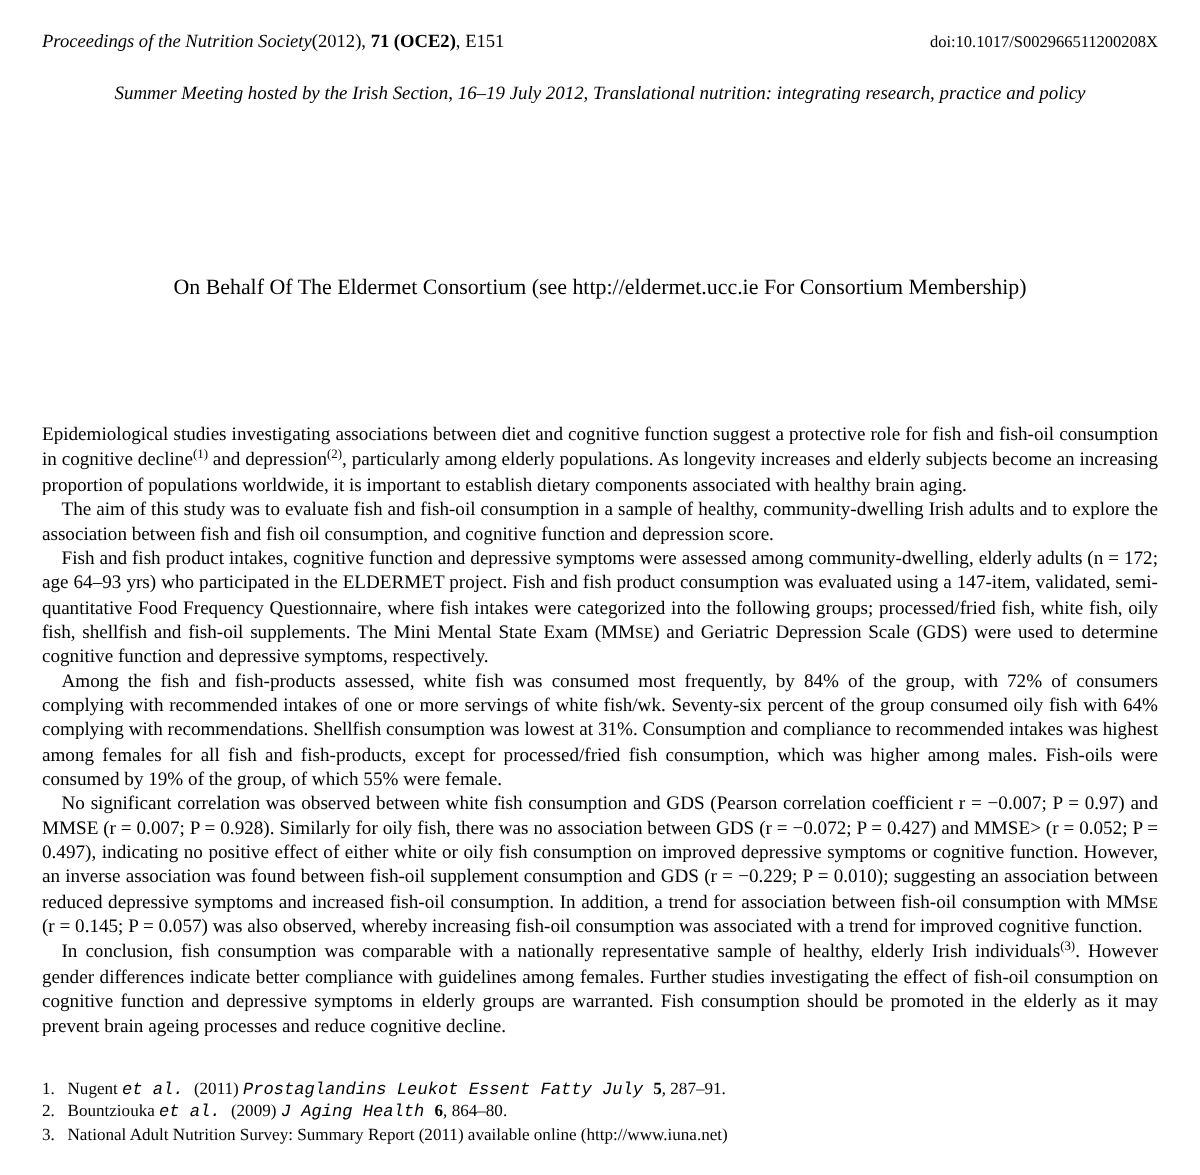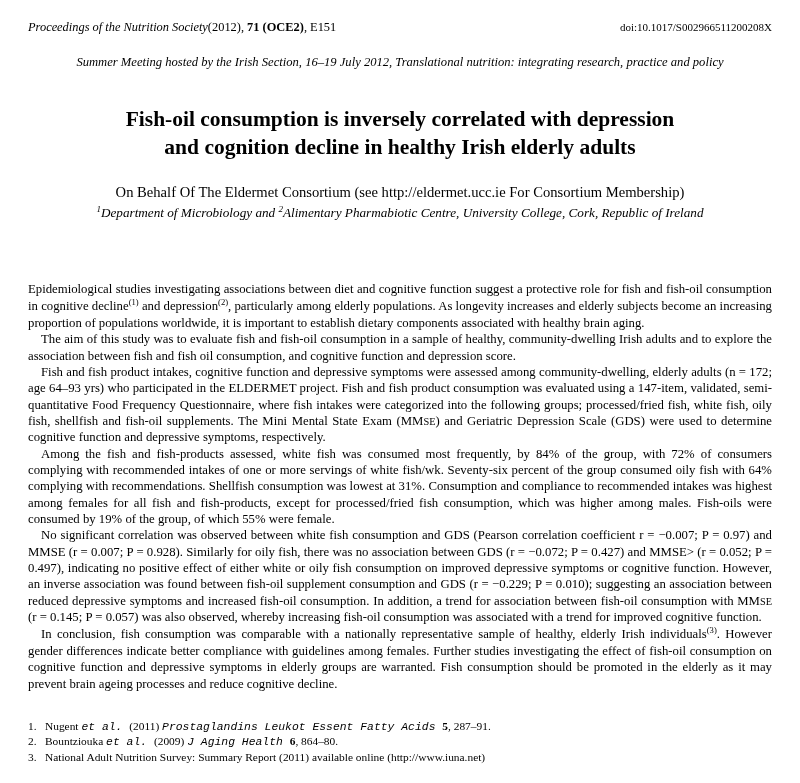--- a/index.html
+++ b/index.html
@@ -131,43 +131,38 @@
 
 <div class="page">
 
   <div class="header-row">
     <div class="header-left"><span>Proceedings of the Nutrition Society</span><span class="hdr-norm">(2012), </span><span class="hdr-bold">71</span><span class="hdr-bold"> (OCE2)</span><span class="hdr-norm">, E151</span></div>
     <div class="header-right">doi:10.1017/S002966511200208X</div>
   </div>
 
   <div class="meeting-line">Summer Meeting hosted by the Irish Section, 16–19 July 2012, Translational nutrition: integrating research, practice and policy</div>
 
-  <div class="title">
-    <span>Fish-oil consumption is inversely correlated with depression</span><br>
-    <span>and cognition decline in healthy Irish elderly adults</span>
-  </div>
 
   <div class="authors">
     <div>On Behalf Of The Eldermet Consortium (see http://eldermet.ucc.ie For Consortium Membership)</div>
-    <div class="affil"><sup>1</sup><span>Department of Microbiology and </span><sup>2</sup><span>Alimentary Pharmabiotic Centre, University College, Cork, Republic of Ireland</span></div>
   </div>
 
   <div class="body-text">
     <p><span>Epidemiological studies investigating associations between diet and cognitive function suggest a protective role for fish and fish-oil consumption in cognitive decline</span><sup>(1)</sup><span> and depression</span><sup>(2)</sup><span>, particularly among elderly populations. As longevity increases and elderly subjects become an increasing proportion of populations worldwide, it is important to establish dietary components associated with healthy brain aging.</span></p>
     <p class="indent">The aim of this study was to evaluate fish and fish-oil consumption in a sample of healthy, community-dwelling Irish adults and to explore the association between fish and fish oil consumption, and cognitive function and depression score.</p>
     <p class="indent"><span>Fish and fish product intakes, cognitive function and depressive symptoms were assessed among community-dwelling, elderly adults (n = 172; age 64–93 yrs) who participated in the ELDERMET project. Fish and fish product consumption was evaluated using a 147-item, validated, semi-quantitative Food Frequency Questionnaire, where fish intakes were categorized into the following groups; processed/fried fish, white fish, oily fish, shellfish and fish-oil supplements. The Mini Mental State Exam (MM</span><span style="font-size:10.3px">SE</span><span>) and Geriatric Depression Scale (GDS) were used to determine cognitive function and depressive symptoms, respectively.</span></p>
     <p class="indent">Among the fish and fish-products assessed, white fish was consumed most frequently, by 84% of the group, with 72% of consumers complying with recommended intakes of one or more servings of white fish/wk. Seventy-six percent of the group consumed oily fish with 64% complying with recommendations. Shellfish consumption was lowest at 31%. Consumption and compliance to recommended intakes was highest among females for all fish and fish-products, except for processed/fried fish consumption, which was higher among males. Fish-oils were consumed by 19% of the group, of which 55% were female.</p>
     <p class="indent"><span>No significant correlation was observed between white fish consumption and GDS (Pearson correlation coefficient r = −0.007; P = 0.97) and MMSE (r = 0.007; P = 0.928). Similarly for oily fish, there was no association between GDS (r = −0.072; P = 0.427) and MMSE&gt; (r = 0.052; P = 0.497), indicating no positive effect of either white or oily fish consumption on improved depressive symptoms or cognitive function. However, an inverse association was found between fish-oil supplement consumption and GDS (r = −0.229; P = 0.010); suggesting an association between reduced depressive symptoms and increased fish-oil consumption. In addition, a trend for association between fish-oil consumption with MM</span><span style="font-size:10.3px">SE</span><span> (r = 0.145; P = 0.057) was also observed, whereby increasing fish-oil consumption was associated with a trend for improved cognitive function.</span></p>
     <p class="indent"><span>In conclusion, fish consumption was comparable with a nationally representative sample of healthy, elderly Irish individuals</span><sup>(3)</sup><span>. However gender differences indicate better compliance with guidelines among females. Further studies investigating the effect of fish-oil consumption on cognitive function and depressive symptoms in elderly groups are warranted. Fish consumption should be promoted in the elderly as it may prevent brain ageing processes and reduce cognitive decline.</span></p>
   </div>
 
   <div class="refs">
     <div>
         <span class="num">1.</span>
-        <span><span>Nugent </span><span class="it">et al. </span><span>(2011) </span><span class="it">Prostaglandins Leukot Essent Fatty Acids </span><span class="bd">5</span><span>, 287–91.</span></span>
+        <span><span>Nugent </span><span class="it">et al. </span><span>(2011) </span><span class="it">Prostaglandins Leukot Essent Fatty July </span><span class="bd">5</span><span>, 287–91.</span></span>
       </div>
     <div>
         <span class="num">2.</span>
         <span><span>Bountziouka </span><span class="it">et al. </span><span>(2009) </span><span class="it">J Aging Health </span><span class="bd">6</span><span>, 864–80.</span></span>
       </div>
     <div>
         <span class="num">3.</span>
         <span><span>National Adult Nutrition Survey: Summary Report (2011) available online (http://www.iuna.net)</span></span>
       </div>
   </div>

